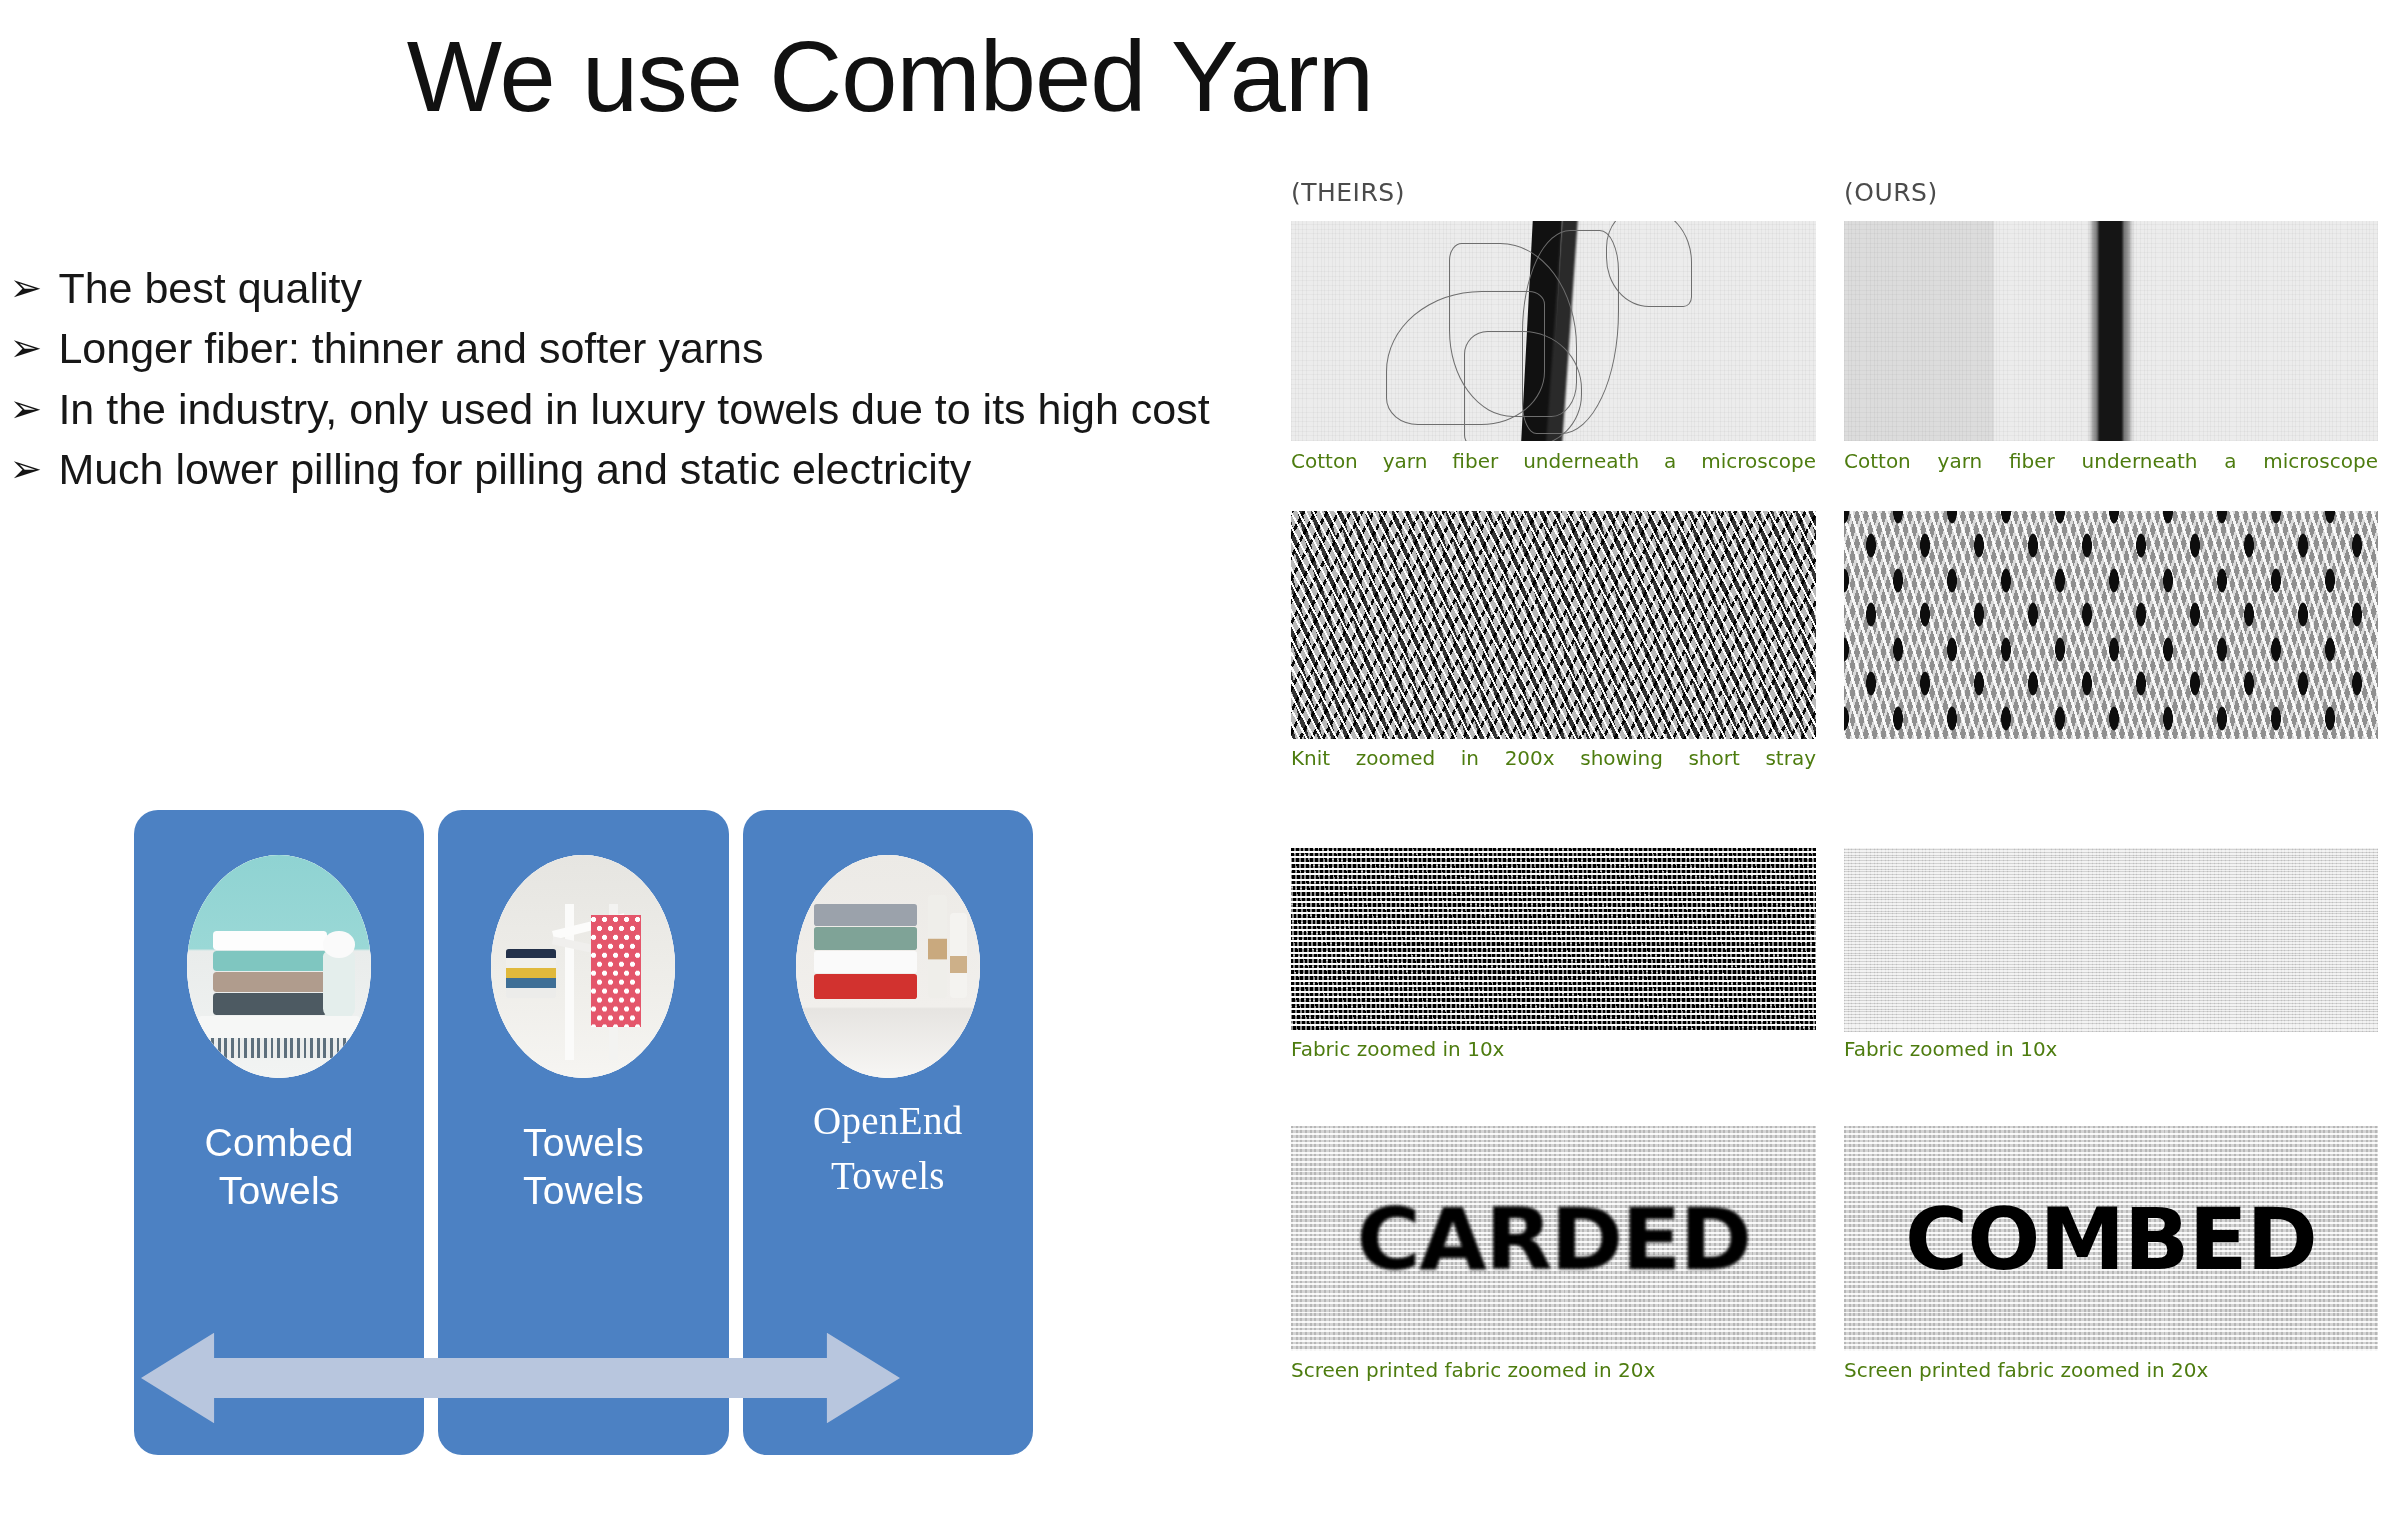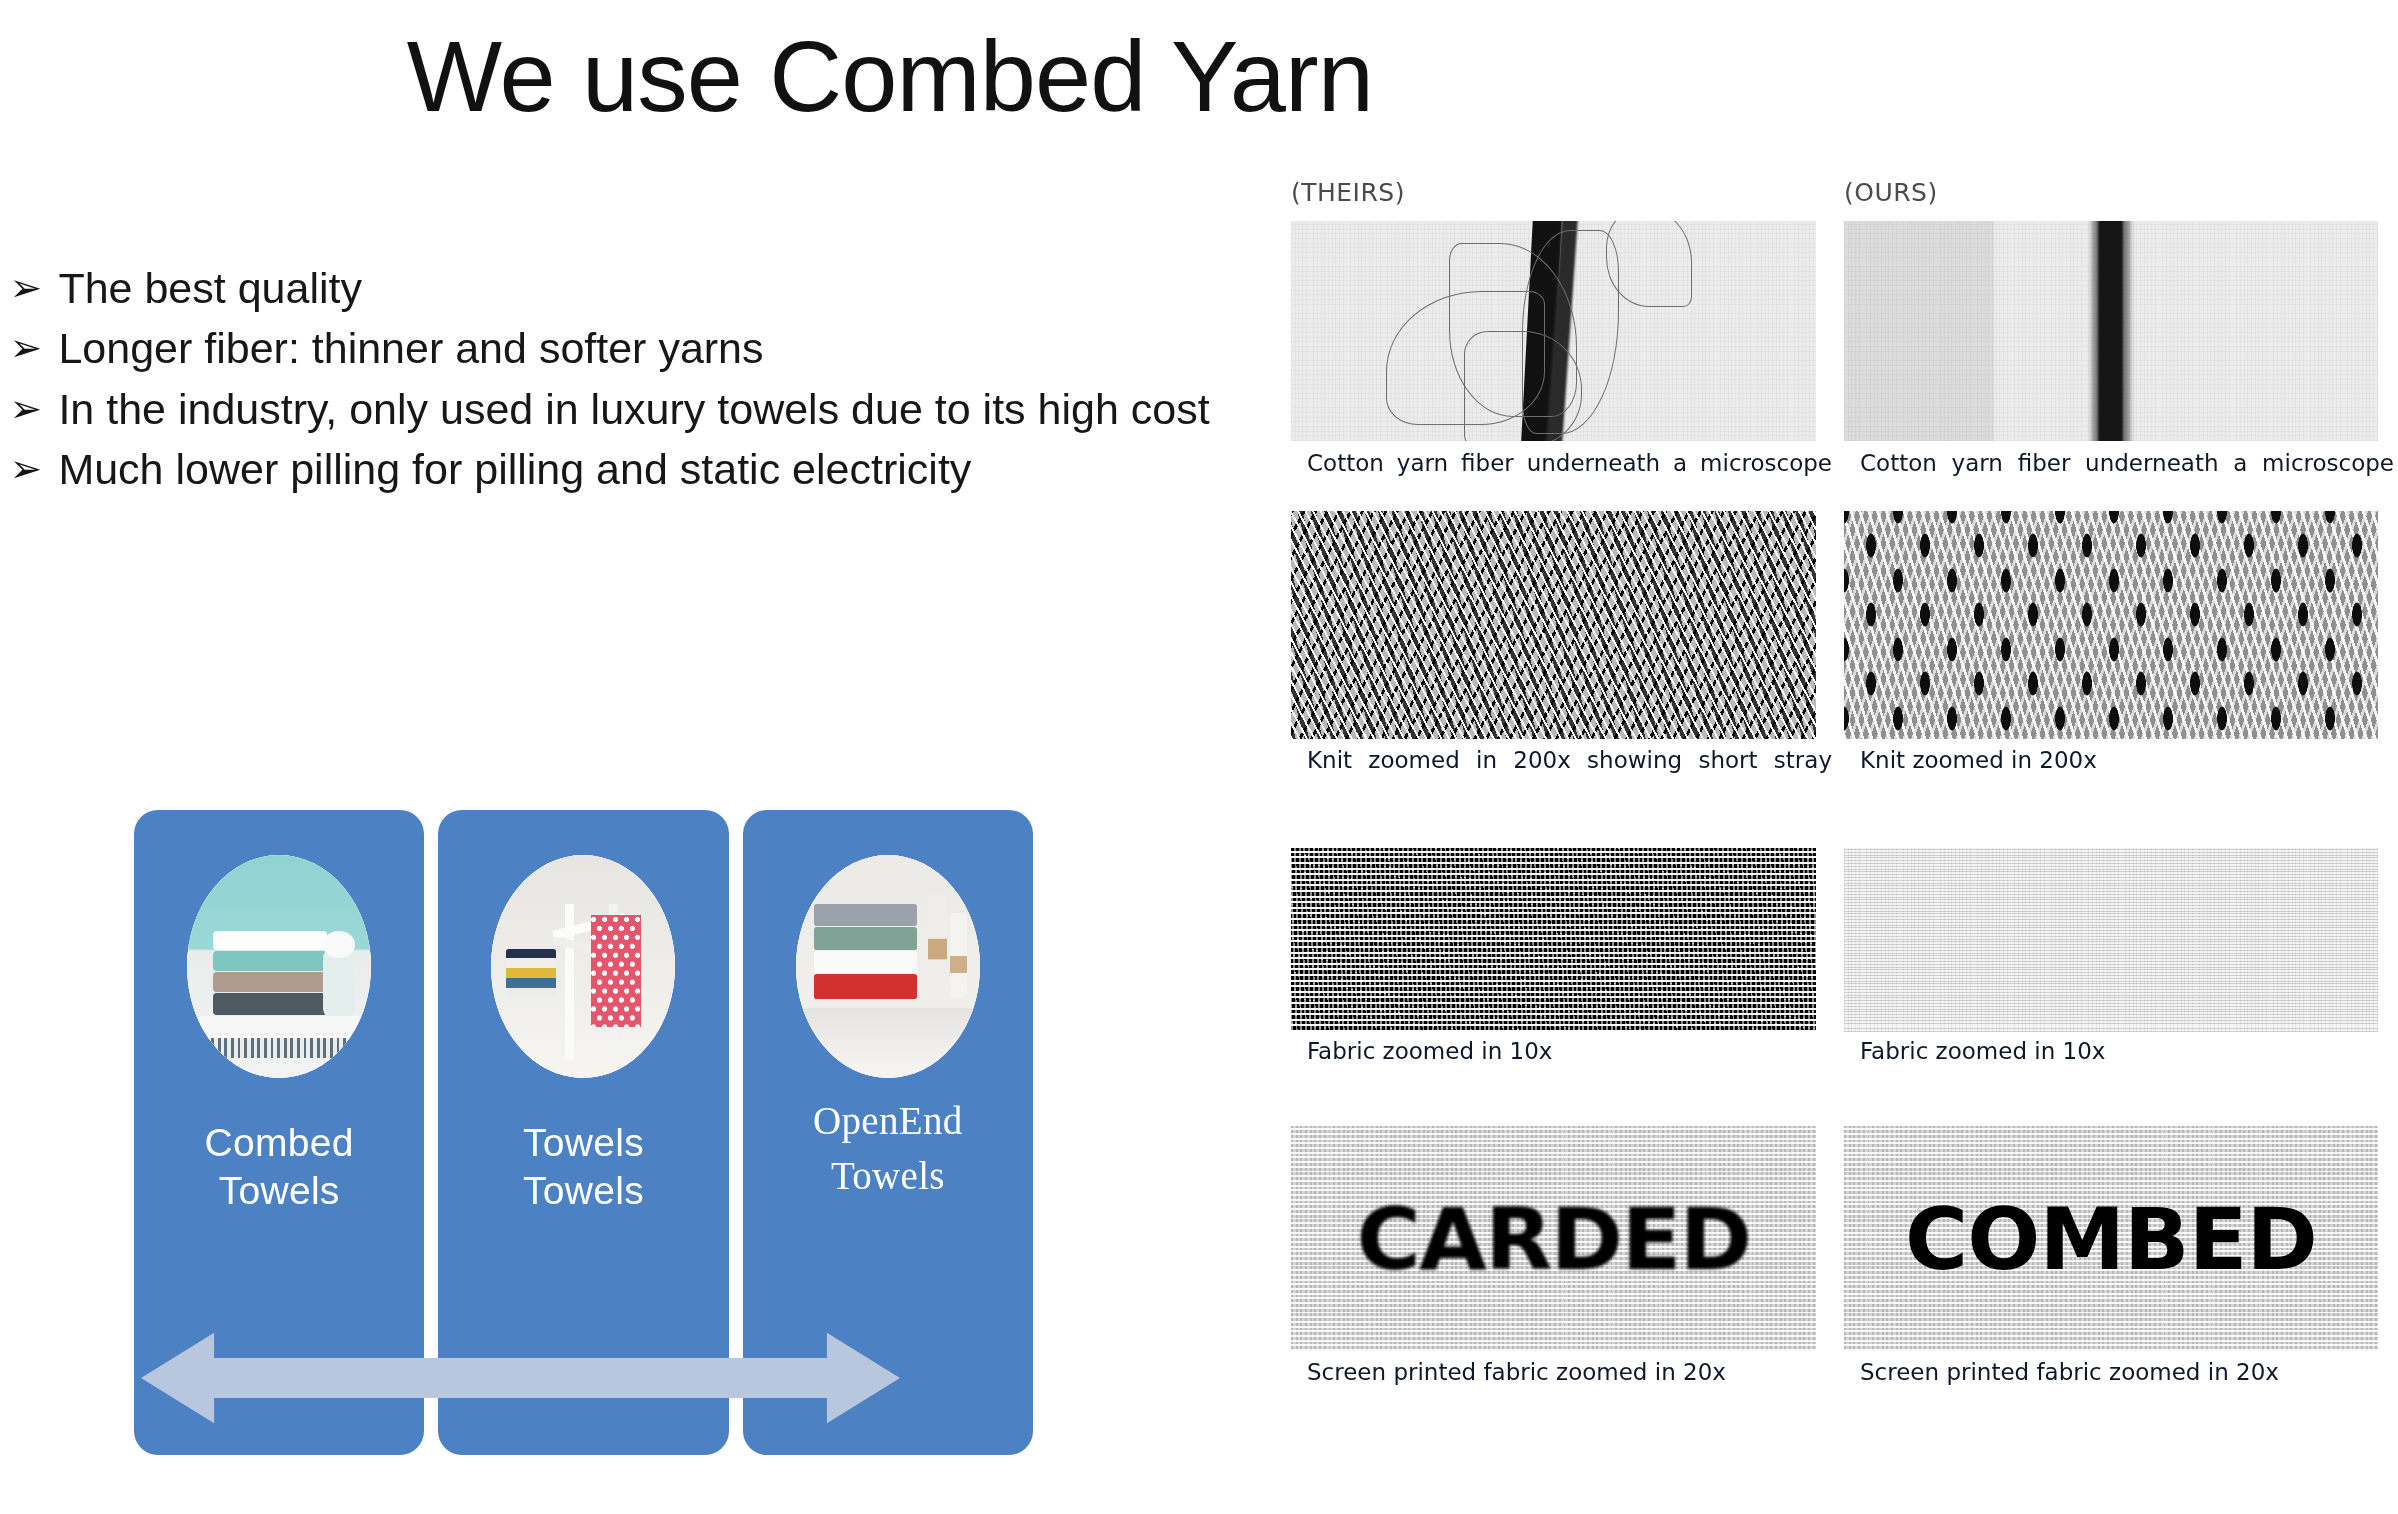--- a/index.html
+++ b/index.html
@@ -118,22 +118,22 @@
     position:absolute;top:0;
     font-size:25px;letter-spacing:0.5px;color:#4b4b4b;
     font-family:"DejaVu Sans", sans-serif;
   }
   .col-head.h-theirs{left:0;}
   .col-head.h-ours{left:553px;}
 
   .cmp-cell{position:absolute;}
   .cmp-img{position:absolute;left:0;top:0;overflow:hidden;background:#e8e8e8;}
   .cmp-cap{
-    position:absolute;left:16px;
-    font-size:23px;line-height:1.28;color:#0f172a;
+    position:absolute;left:0;
+    font-size:20px;line-height:1.28;color:#4d7c0f;
     font-family:"DejaVu Sans", sans-serif;
   }
   .cap-just{text-align:justify;text-align-last:justify;}
 
   
   .c-l{left:0;}
   .c-r{left:553px;}
 
   
   .mic{position:absolute;inset:0;background:#ececec;}
@@ -327,21 +327,20 @@
     </div>
     <div class="cmp-cap cap-just" style="top:235px;width:525px;">Knit zoomed in 200x showing short stray</div>
   </div>
 
   <div class="cmp-cell c-r" style="top:333px;width:534px;height:281px;">
     <div class="cmp-img" style="width:534px;height:228px;">
       <div class="knit-good"></div>
         <div class="knit-dots"></div>
         <div class="knit-dots2"></div>
     </div>
-    <div class="cmp-cap" style="top:235px;width:534px;">Knit zoomed in 200x</div>
   </div>
 
   <div class="cmp-cell c-l" style="top:670px;width:525px;height:253px;">
     <div class="cmp-img" style="width:525px;height:184px;">
       <div class="fab-bad"></div>
     </div>
     <div class="cmp-cap" style="top:189px;width:525px;">Fabric zoomed in 10x</div>
   </div>
 
   <div class="cmp-cell c-r" style="top:670px;width:534px;height:253px;">

